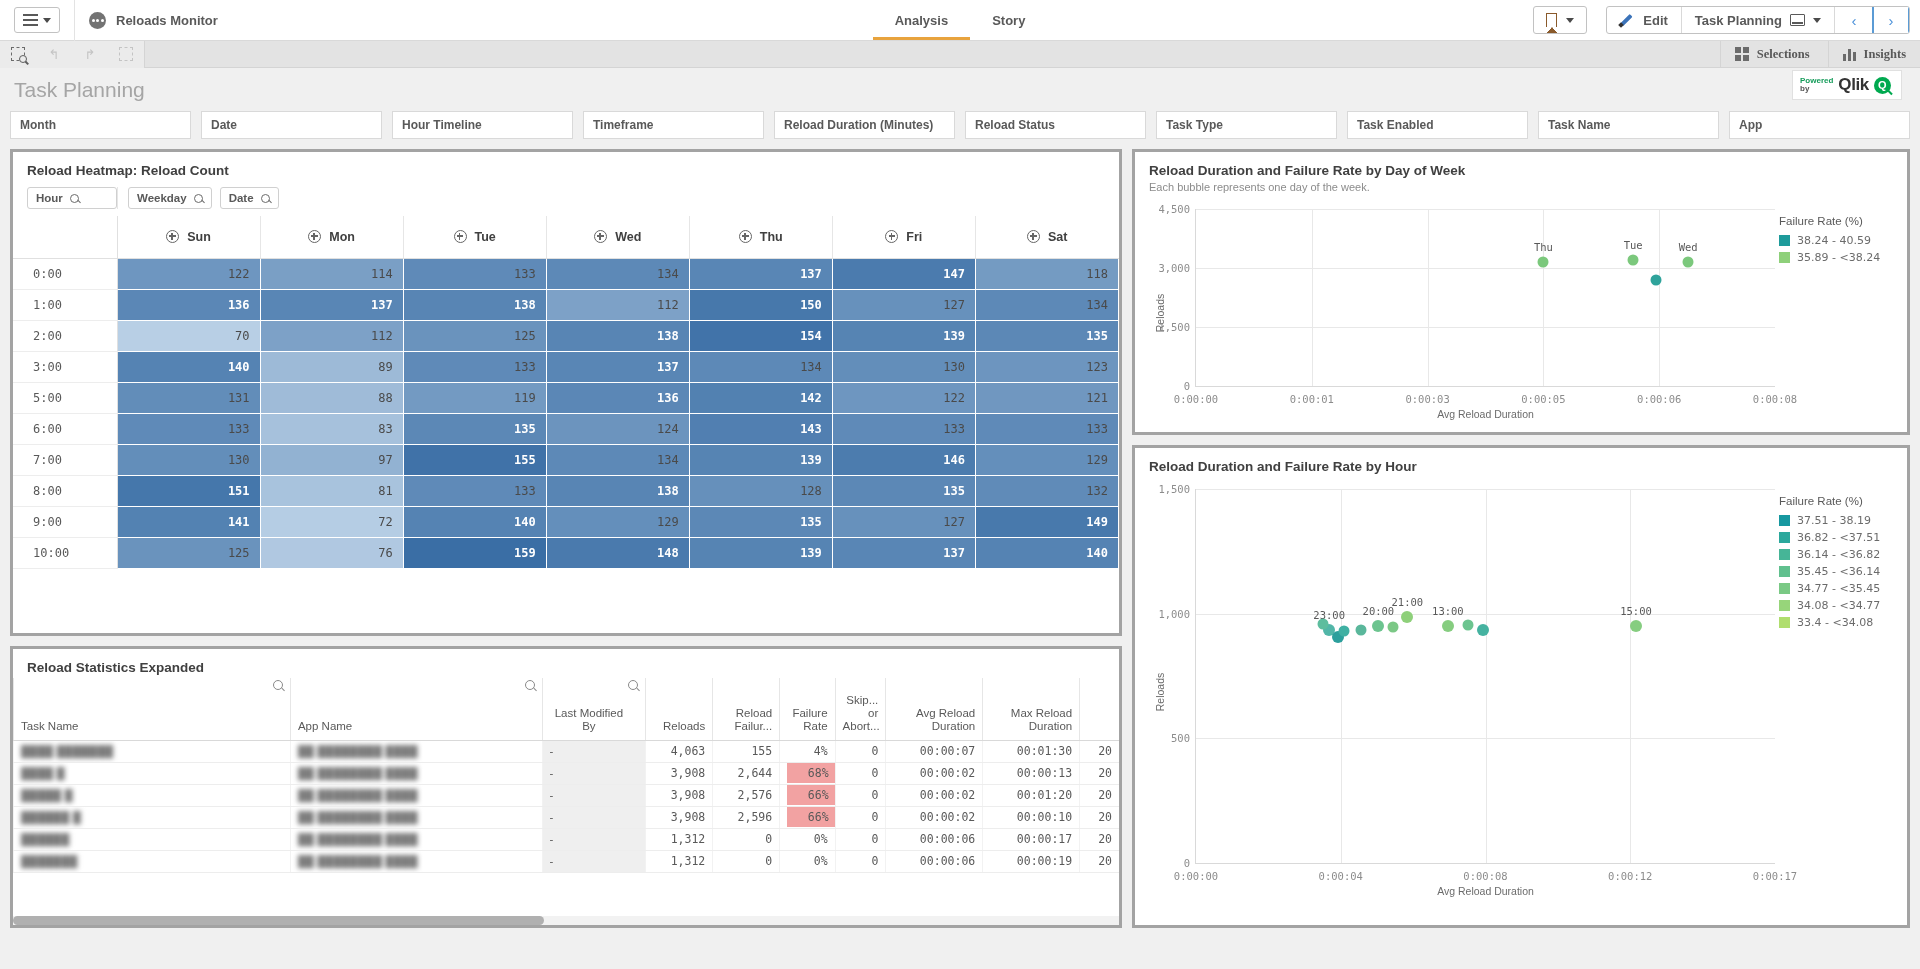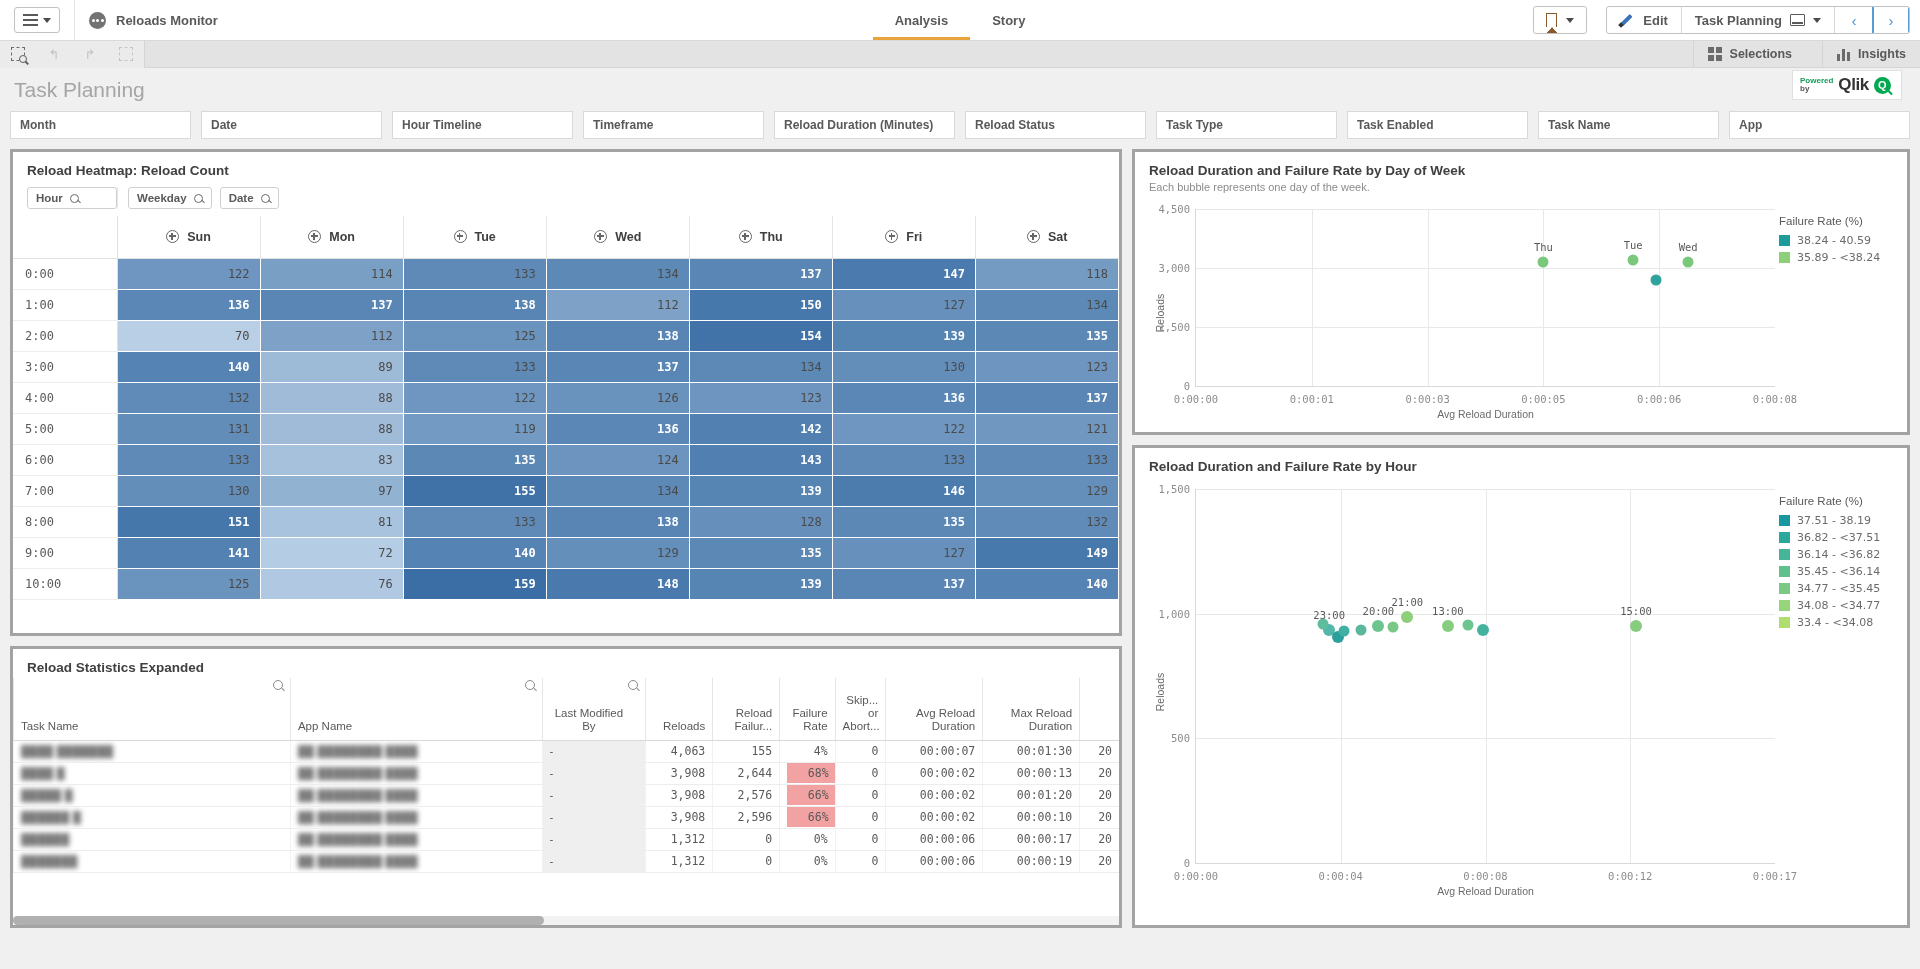--- a/index.html
+++ b/index.html
@@ -77,21 +77,21 @@
     height: 27px; background: #e3e3e3; display: flex; align-items: center;
     border-bottom: 1px solid #d4d4d4;
   }
   .selbar-left { display:flex; align-items:center; height: 27px; background:#ebebeb; border-right: 1px solid #d4d4d4; }
   .sel-ico { width: 36px; height: 27px; display:flex; align-items:center; justify-content:center; cursor:pointer;}
   .dashbox { width: 14px; height: 14px; border: 1.4px dashed #6b6b6b; position: relative; }
   .dashbox.light { border-color: #c4c4c4; }
   .magnif { position:absolute; width: 8px; height: 8px; border: 1.5px solid #5e5e5e; border-radius:50%; bottom:-3px; right:-3px; background:#ebebeb;}
   .magnif:after{content:"";position:absolute;width:4px;height:1.5px;background:#5e5e5e;transform:rotate(45deg);bottom:-1px;right:-3px;}
   .undo-ar, .redo-ar { font-size: 13px; color: #c4c4c4; }
-  .selbar-right { margin-left: auto; display:flex; align-items:center; gap:16px; }
+  .selbar-right { margin-left: auto; display:flex; align-items:center; gap:4px;font-family:Liberation Serif, serif; }
   .sel-btn { display:flex; align-items:center; gap:8px; padding: 0 14px; height:27px; font-size:12.5px; font-weight:bold; color:#595959; cursor:pointer; border-left:1px solid #d4d4d4;}
   .grid-ico { display:grid; grid-template-columns: 6px 6px; grid-template-rows: 6px 6px; gap:2px;}
   .grid-ico i{ background:#6b6b6b; display:block;}
   .bars-ico { display:flex; align-items:flex-end; gap:2px; height:13px;}
   .bars-ico i{ width:3px; background:#6b6b6b; display:block;}
 
   
   .sheet-head { height: 43px; display:flex; align-items:center; padding-left: 14px; position: relative;}
   .sheet-title { font-size: 21px; color: #a5a5a5; font-weight: normal; }
   .qlik-badge {
@@ -140,21 +140,21 @@
   }
   .dh-inner { display:flex; align-items:center; justify-content:center; gap:8px; }
   .plus-ico {
     width: 13px; height: 13px; border-radius:50%; border: 1.6px solid #666; position:relative; display:inline-block;
   }
   .plus-ico:before{content:"";position:absolute;left:2.2px;right:2.2px;top:4.2px;height:1.6px;background:#666;}
   .plus-ico:after{content:"";position:absolute;top:2.2px;bottom:2.2px;left:4.2px;width:1.6px;background:#666;}
   table.hm td.hourcell {
     width: 104px; height: 31px; background: #fff; font-size: 12px;
     font-family: "DejaVu Sans Mono", monospace; color: #595959;
-    padding-left: 12px; border-right: 1px solid #e0e0e0; border-bottom: 1px solid #ededed;
+    padding-left: 20px; border-right: 1px solid #e0e0e0; border-bottom: 1px solid #ededed;
   }
   table.hm td.val {
     height: 31px; text-align: right; padding-right: 10px; font-size: 12px;
     font-family: "DejaVu Sans Mono", monospace;
     border-bottom: 1px solid #fff; border-right: 1px solid #fff;
   }
 
   
   .st-card { flex: 1; overflow: hidden; }
   table.st { border-collapse: collapse; width: 100%; table-layout: fixed; font-size: 11.5px; }
@@ -447,30 +447,20 @@
             </tr>
             <tr>
               <td class="hourcell">3:00</td>
               <td class="val" style="background: rgb(85, 131, 179); color: rgb(255, 255, 255); font-weight: bold;">140</td>
               <td class="val" style="background: rgb(157, 186, 215); color: rgb(74, 74, 74);">89</td>
               <td class="val" style="background: rgb(95, 138, 184); color: rgb(74, 74, 74);">133</td>
               <td class="val" style="background: rgb(89, 134, 181); color: rgb(255, 255, 255); font-weight: bold;">137</td>
               <td class="val" style="background: rgb(93, 137, 183); color: rgb(74, 74, 74);">134</td>
               <td class="val" style="background: rgb(99, 142, 186); color: rgb(74, 74, 74);">130</td>
               <td class="val" style="background: rgb(109, 149, 191); color: rgb(74, 74, 74);">123</td>
-            </tr>
-            <tr>
-              <td class="hourcell">4:00</td>
-              <td class="val" style="background: rgb(96, 139, 184); color: rgb(74, 74, 74);">132</td>
-              <td class="val" style="background: rgb(159, 187, 216); color: rgb(74, 74, 74);">88</td>
-              <td class="val" style="background: rgb(110, 150, 192); color: rgb(74, 74, 74);">122</td>
-              <td class="val" style="background: rgb(105, 146, 189); color: rgb(74, 74, 74);">126</td>
-              <td class="val" style="background: rgb(109, 149, 191); color: rgb(74, 74, 74);">123</td>
-              <td class="val" style="background: rgb(91, 135, 182); color: rgb(255, 255, 255); font-weight: bold;">136</td>
-              <td class="val" style="background: rgb(89, 134, 181); color: rgb(255, 255, 255); font-weight: bold;">137</td>
             </tr>
             <tr>
               <td class="hourcell">5:00</td>
               <td class="val" style="background: rgb(98, 141, 185); color: rgb(74, 74, 74);">131</td>
               <td class="val" style="background: rgb(159, 187, 216); color: rgb(74, 74, 74);">88</td>
               <td class="val" style="background: rgb(115, 154, 194); color: rgb(74, 74, 74);">119</td>
               <td class="val" style="background: rgb(91, 135, 182); color: rgb(255, 255, 255); font-weight: bold;">136</td>
               <td class="val" style="background: rgb(82, 129, 177); color: rgb(255, 255, 255); font-weight: bold;">142</td>
               <td class="val" style="background: rgb(110, 150, 192); color: rgb(74, 74, 74);">122</td>
               <td class="val" style="background: rgb(112, 151, 192); color: rgb(74, 74, 74);">121</td>

